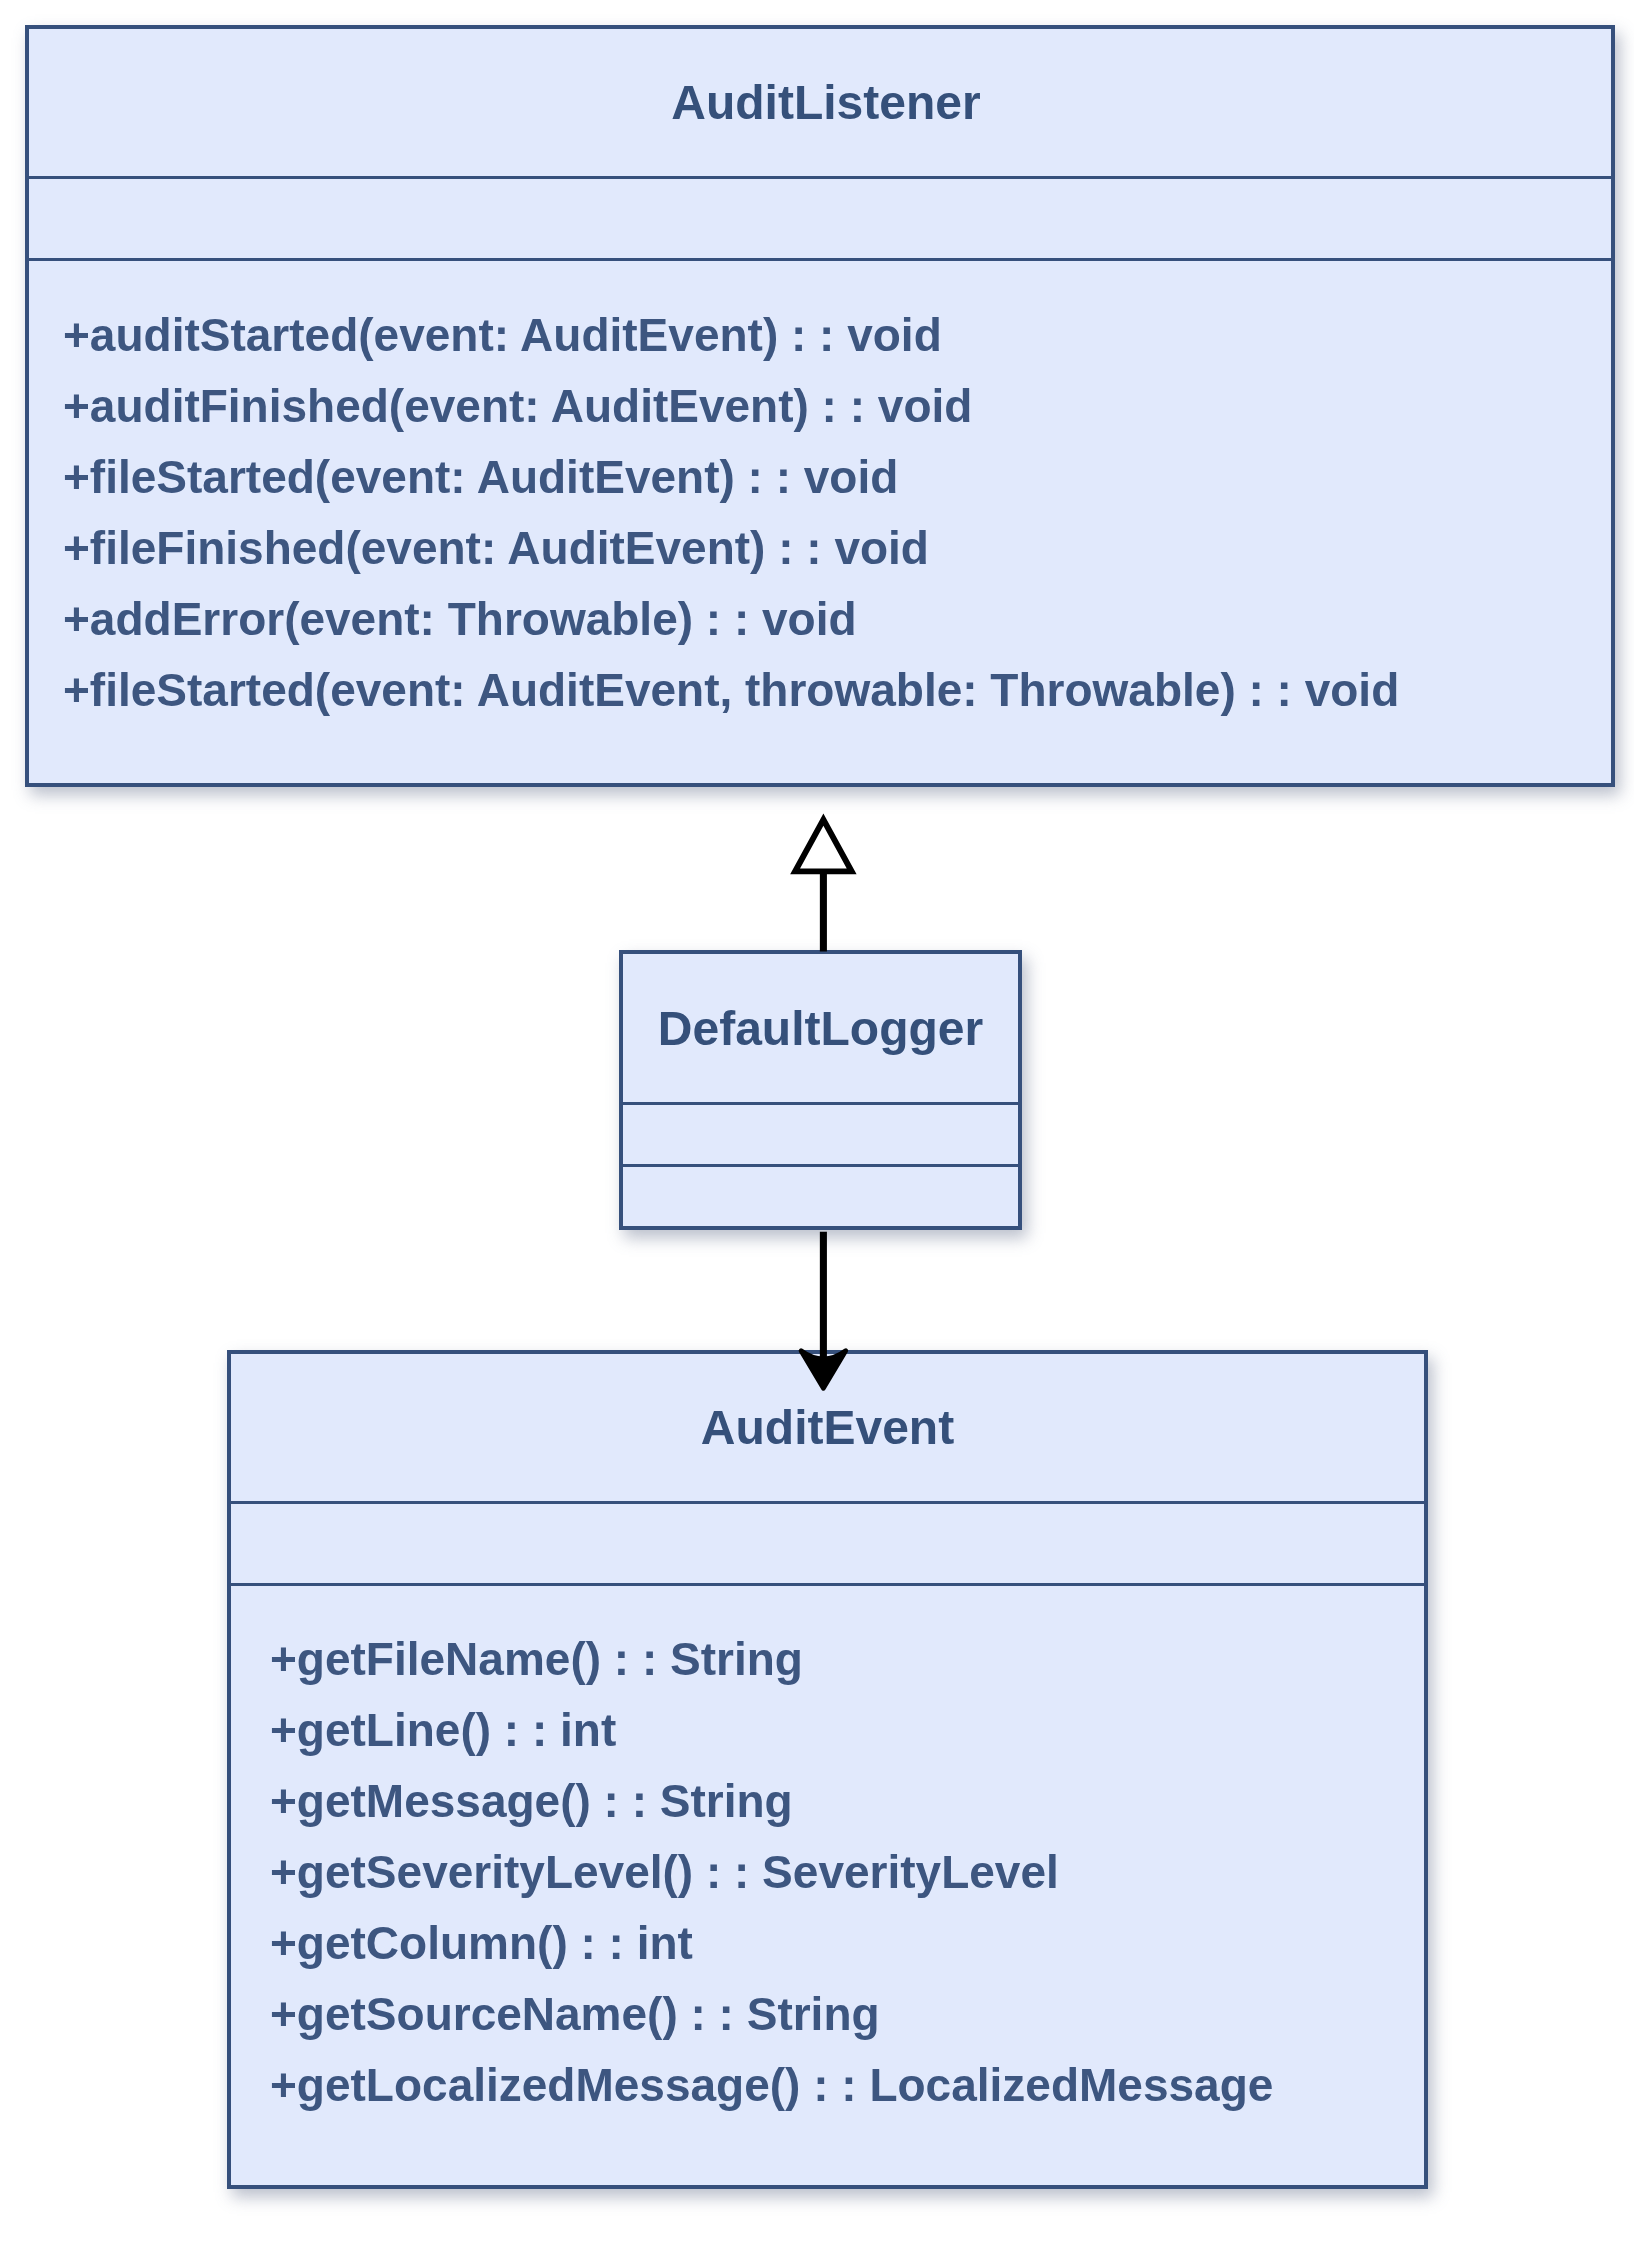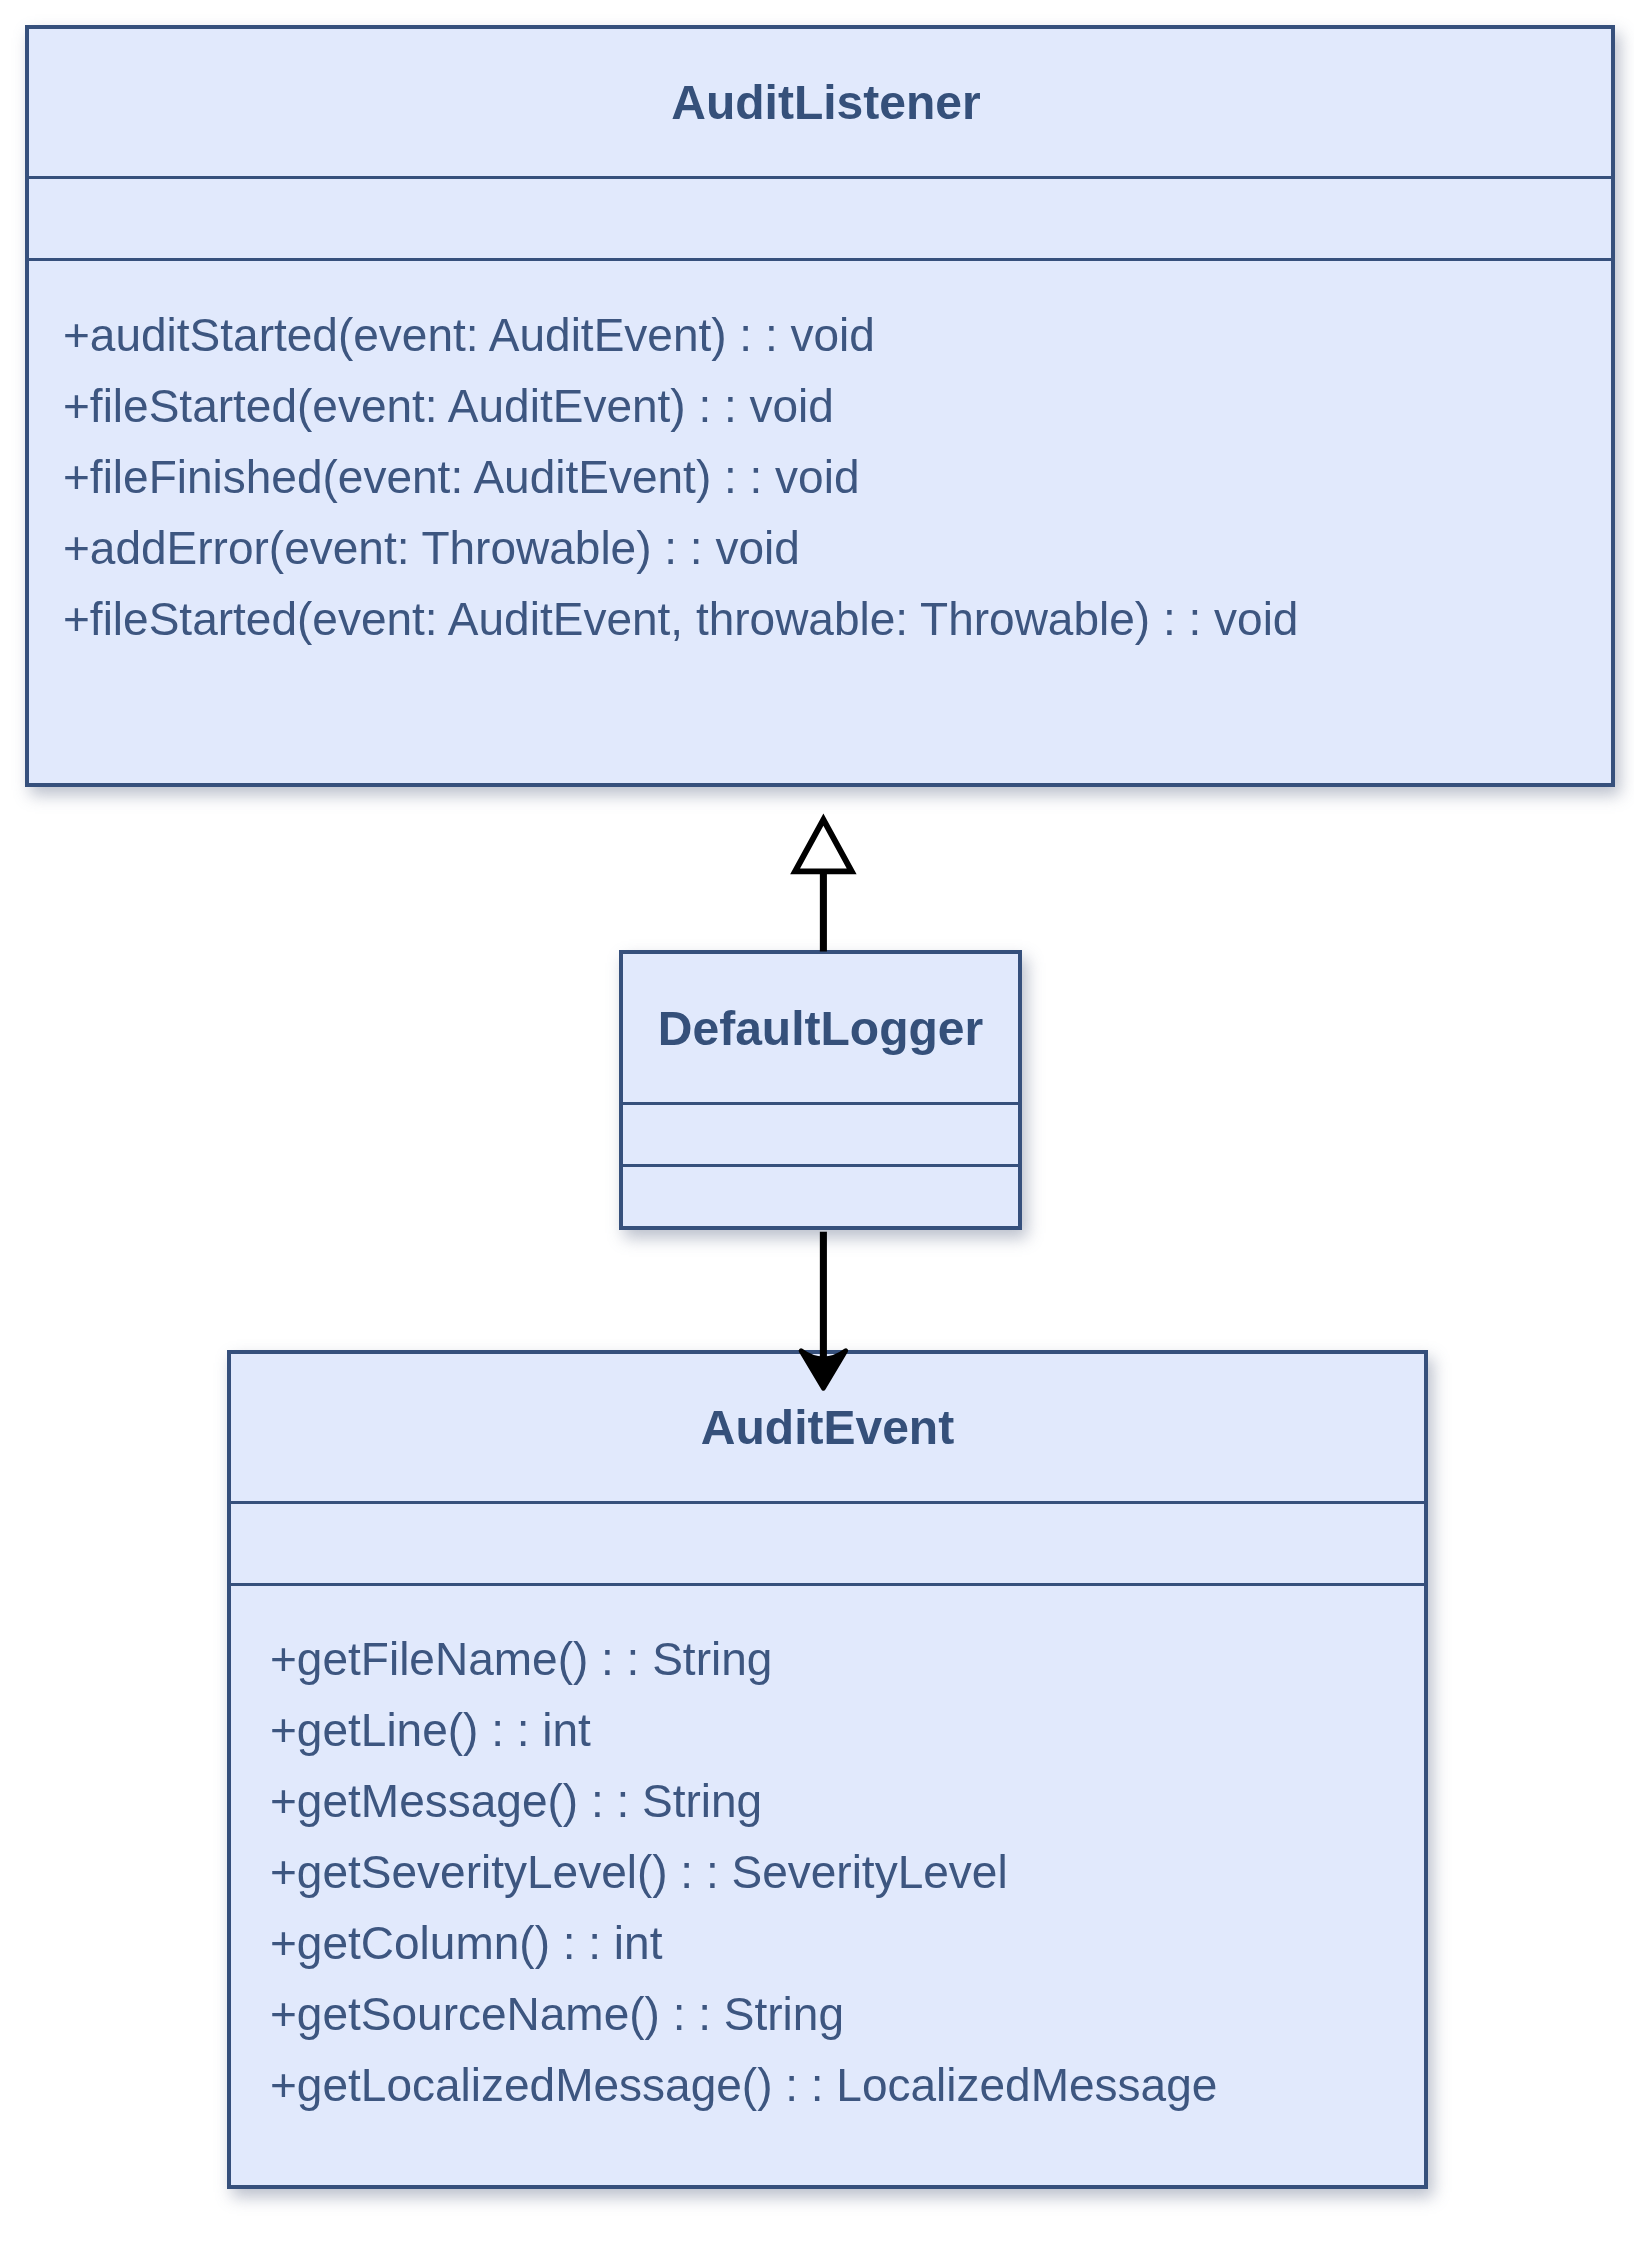--- a/index.html
+++ b/index.html
@@ -37,20 +37,21 @@
   }
   .uml-fields {
     border-bottom: 3.5px solid var(--box-border, #36507c);
     flex: 0 0 auto;
   }
   .uml-methods {
     flex: 1 1 auto;
     font-size: 46px;
     color: var(--member-text, #3d5680);
     overflow: hidden;
+    font-weight: bold;
   }
   .uml-method {
     height: 71px;
     line-height: 71px;
     white-space: nowrap;
   }
 
   
   #box-auditlistener { left: 25px;  top: 25px;   width: 1590px; height: 762px; }
   #box-auditlistener .uml-title   { height: 147px; padding-left: 12px; }
@@ -81,20 +82,21 @@
 </head>
 <body>
 
 <div class="canvas">
 
   <div class="uml-class" id="box-auditlistener">
     <div class="uml-title">AuditListener</div>
     <div class="uml-fields"></div>
     <div class="uml-methods">
         <div class="uml-method">+auditStarted(event: AuditEvent) : : void</div>
+        <div class="uml-method">+auditFinished(event: AuditEvent) : : void</div>
         <div class="uml-method">+fileStarted(event: AuditEvent) : : void</div>
         <div class="uml-method">+fileFinished(event: AuditEvent) : : void</div>
         <div class="uml-method">+addError(event: Throwable) : : void</div>
         <div class="uml-method">+fileStarted(event: AuditEvent, throwable: Throwable) : : void</div>
       </div>
   </div>
 
   <div class="uml-class" id="box-defaultlogger">
     <div class="uml-title">DefaultLogger</div>
     <div class="uml-fields"></div>

